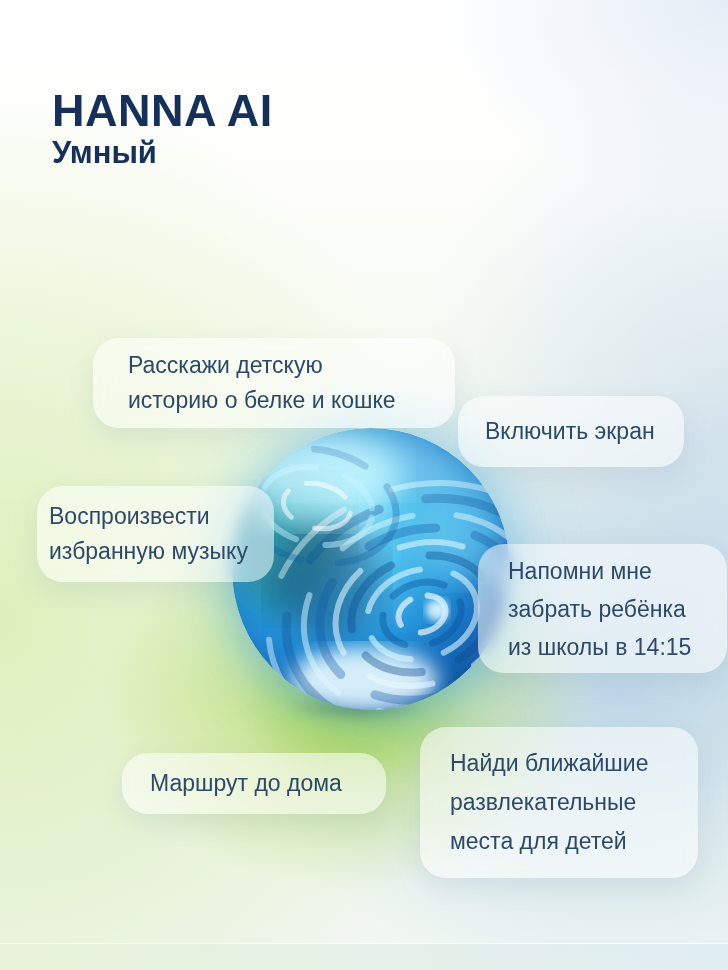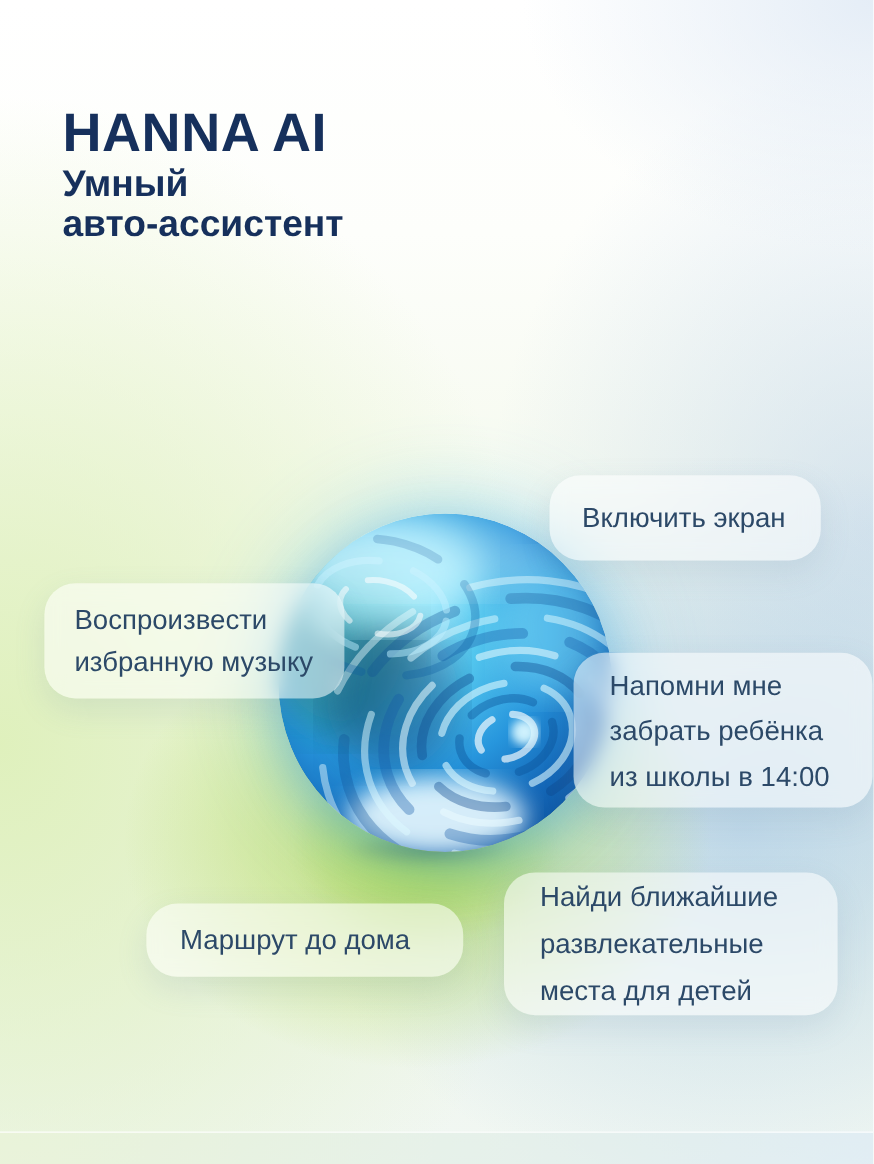--- a/index.html
+++ b/index.html
@@ -46,40 +46,39 @@
     border-radius:26px;
     box-shadow:0 10px 26px rgba(110,140,165,0.16);
     backdrop-filter:blur(8px);
     -webkit-backdrop-filter:blur(8px);
   }
   .bubble-text{
     white-space:pre-line; color:#2c4968; font-size:23px; font-weight:500; line-height:35px;
   }
   .b1{ left:93px;  top:338px; width:327px; height:90px;  padding-left:35px; }
   .b2{ left:458px; top:396px; width:199px; height:71px;  padding-left:27px; }
-  .b3{ left:37px;  top:486px; width:225px; height:96px;  padding-left:25px; }
+  .b3{ left:37px;  top:486px; width:225px; height:96px;  padding-left:12px; }
   .b4{ left:478px; top:544px; width:219px; height:129px; padding-left:30px; }
   .b4 .bubble-text{ line-height:38px; }
   .b5{ left:57px;  top:643px; width:226px; height:80px;  padding-left:25px; }
   .b5 .bubble-text{ line-height:33px; }
   .b6{ left:122px; top:753px; width:236px; height:61px;  padding-left:28px; }
-  .b7{ left:420px; top:727px; width:248px; height:119px; padding-left:30px; }
+  .b7{ left:420px; top:727px; width:248px; height:151px; padding-left:30px; }
   .b7 .bubble-text{ line-height:39px; }
 </style>
 </head>
 <body>
 
 <div class="canvas">
 
   <div class="floor"></div>
 
   <div class="title">
     <div class="brand">HANNA AI</div>
     <div class="subtitle">Умный</div>
-    <div class="subtitle">авто-ассистент</div>
   </div>
 
   <div class="glow-green"></div>
   <div class="orb-shadow"></div>
 
   <div class="orb">
     <svg viewBox="0 0 278 282" xmlns="http://www.w3.org/2000/svg" aria-hidden="true">
       <defs>
         <radialGradient id="base" cx="38%" cy="34%" r="78%">
           <stop offset="0%" stop-color="#9fe9fb"></stop>
@@ -123,31 +122,35 @@
           <ellipse cx="85" cy="78" rx="34" ry="22" stroke="rgba(255,255,255,0.55)" stroke-width="5" stroke-dasharray="42 26 30 20"></ellipse>
           <ellipse cx="85" cy="78" rx="56" ry="38" stroke="rgba(190,240,255,0.50)" stroke-width="6" stroke-dasharray="58 30 44 24"></ellipse>
           <ellipse cx="85" cy="78" rx="80" ry="56" stroke="rgba(10,90,160,0.30)" stroke-width="7" stroke-dasharray="74 38 54 30"></ellipse>
         </g>
         <circle cx="205" cy="182" r="11" fill="#d8f7ff" opacity="0.95" filter="url(#blur4)"></circle>
         <ellipse cx="120" cy="34" rx="110" ry="34" fill="#ffffff" opacity="0.28" filter="url(#blur16)"></ellipse>
       </g>
     </svg>
   </div>
 
+  <div class="bubble b1">
+    <span class="bubble-text">Расскажи детскую
+историю о белке и кошке</span>
+  </div>
   <div class="bubble b2">
     <span class="bubble-text">Включить экран</span>
   </div>
   <div class="bubble b3">
     <span class="bubble-text">Воспроизвести
 избранную музыку</span>
   </div>
   <div class="bubble b4">
     <span class="bubble-text">Напомни мне
 забрать ребёнка
-из школы в 14:00</span>
+из школы в 14:15</span>
   </div>
   <div class="bubble b6">
     <span class="bubble-text">Маршрут до дома</span>
   </div>
   <div class="bubble b7">
     <span class="bubble-text">Найди ближайшие
 развлекательные
 места для детей</span>
   </div>
 

